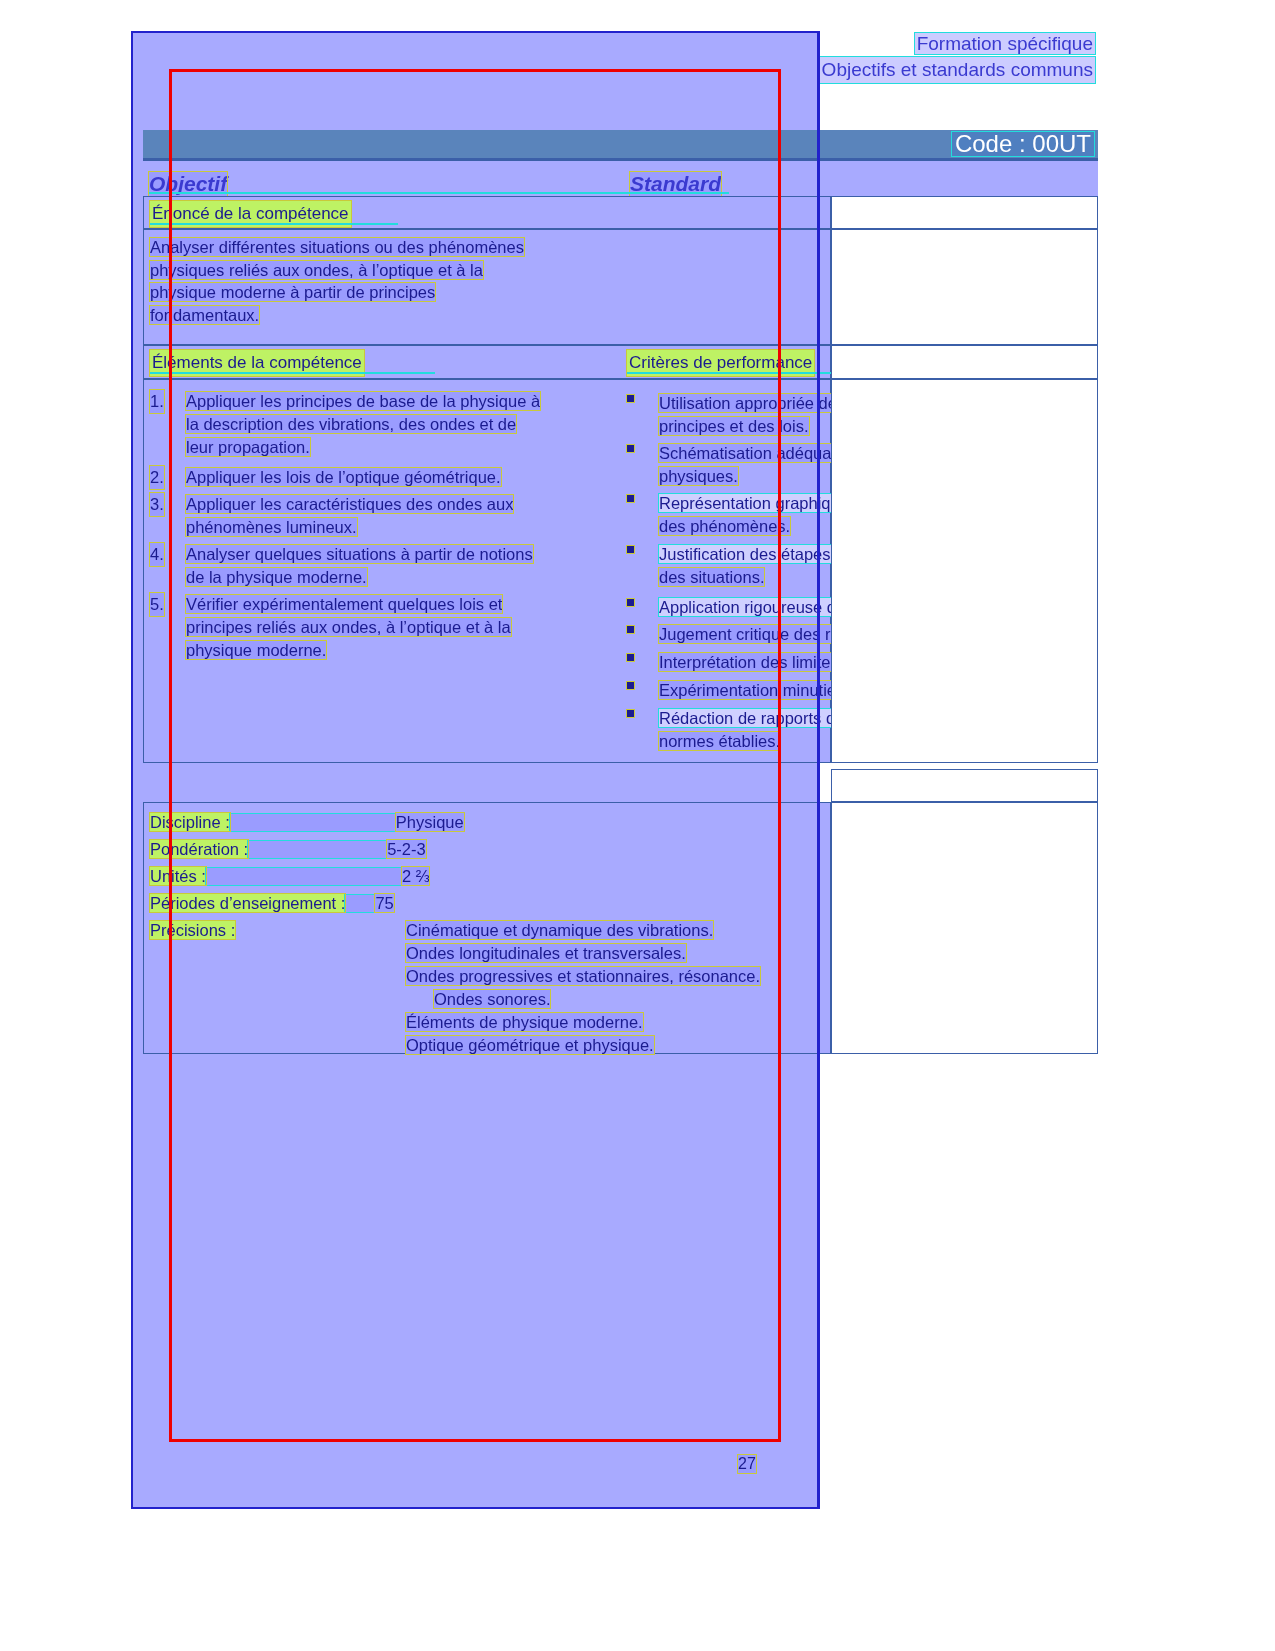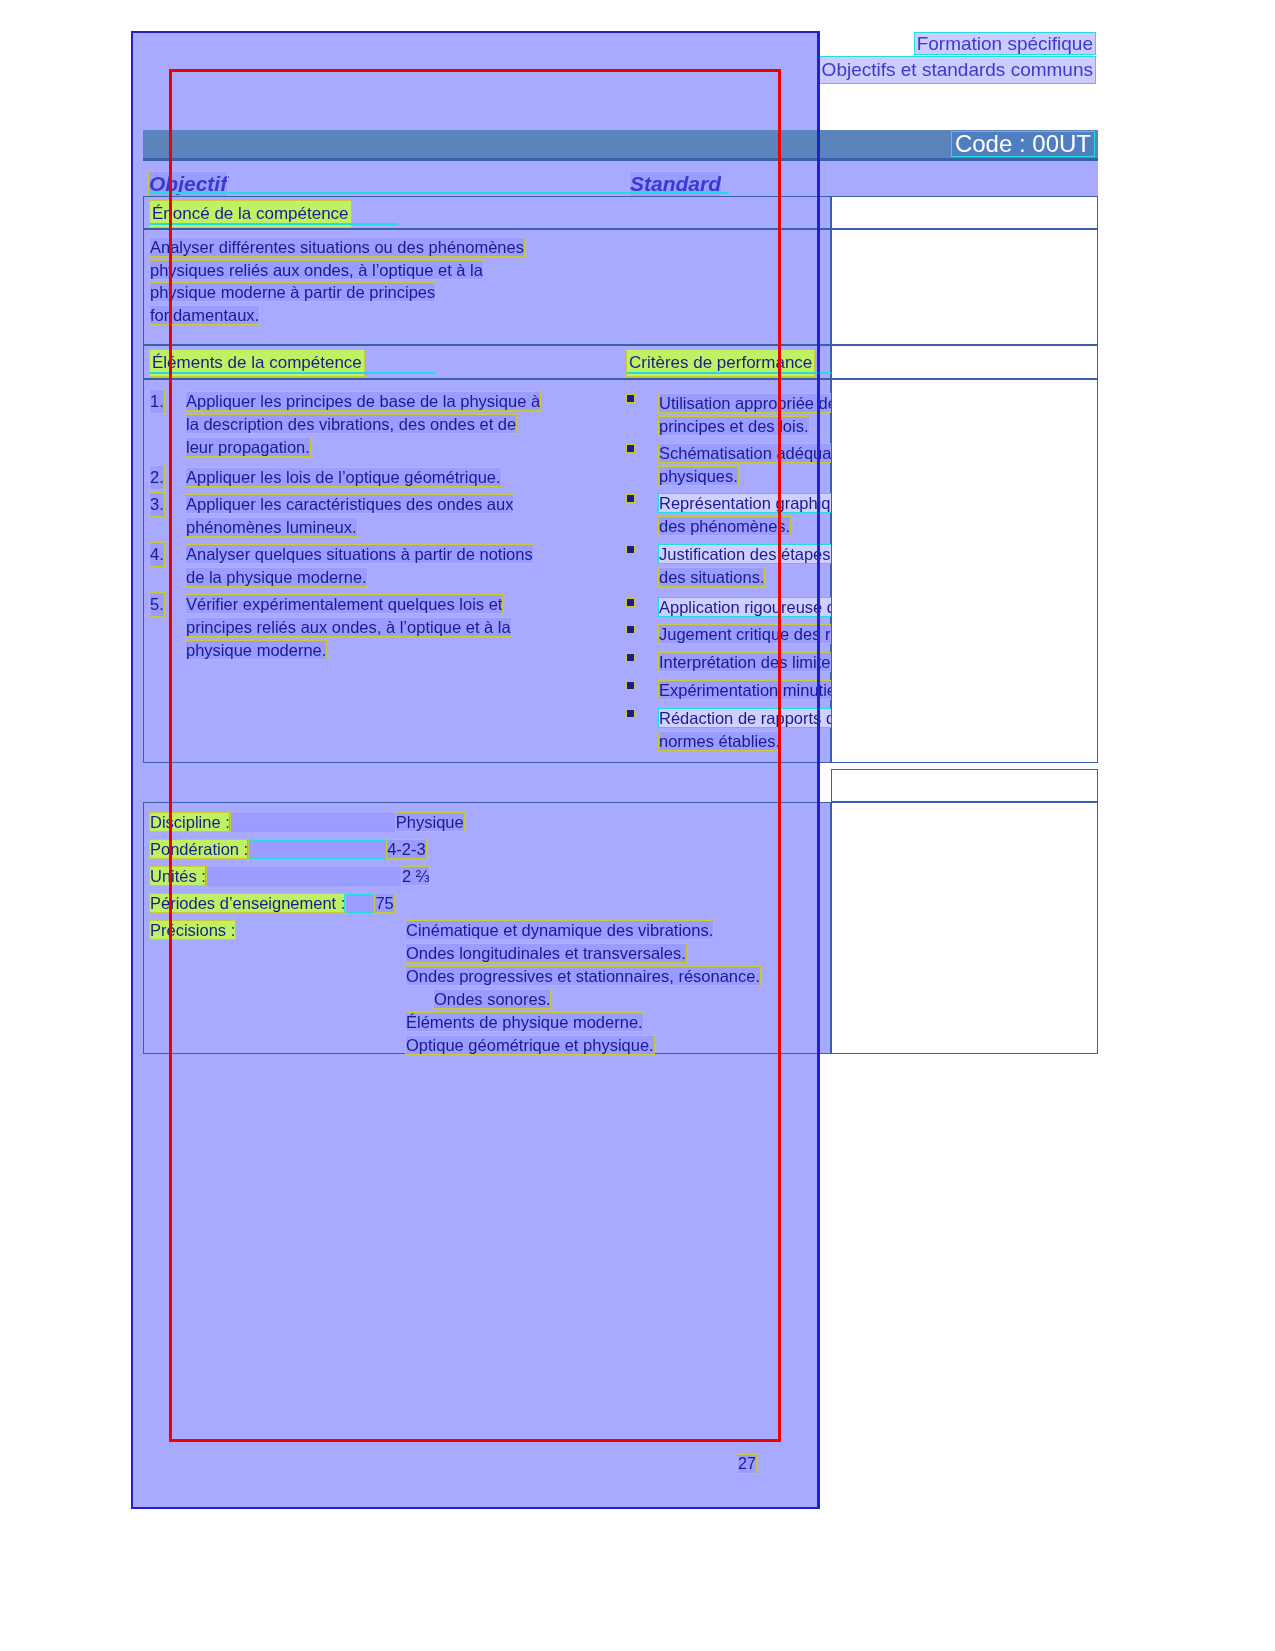--- a/index.html
+++ b/index.html
@@ -363,21 +363,21 @@
 
   <div class="box white" style="left:688px;top:738px;width:267px;height:33px;"></div>
 
   <div class="box" style="left:0;top:771px;width:688px;height:252px;">
 
     <div class="actrow" style="left:6px;top:8px;">
       <span class="lbl">Discipline :</span><span class="gap" style="width:166px;"></span><span class="val">Physique</span>
     </div>
 
     <div class="actrow" style="left:6px;top:35px;">
-      <span class="lbl">Pondération :</span><span class="gap" style="width:139px;"></span><span class="val">4-2-3</span>
+      <span class="lbl">Pondération :</span><span class="gap" style="width:139px;"></span><span class="val">5-2-3</span>
     </div>
 
     <div class="actrow" style="left:6px;top:62px;">
       <span class="lbl">Unités :</span><span class="gap" style="width:196px;"></span><span class="val">2 ⅔</span>
     </div>
 
     <div class="actrow" style="left:6px;top:89px;">
       <span class="lbl">Périodes d’enseignement :</span><span class="gap" style="width:30px;"></span><span class="val">75</span>
     </div>
 

